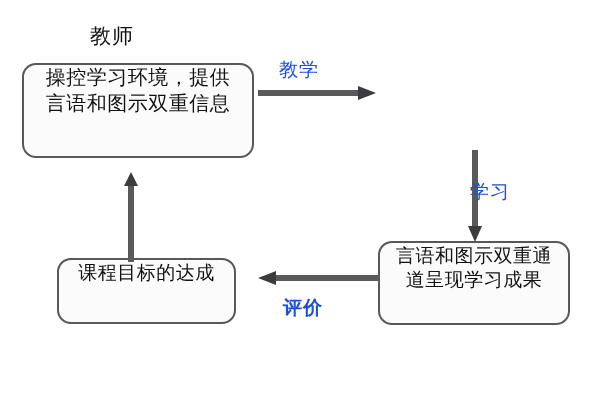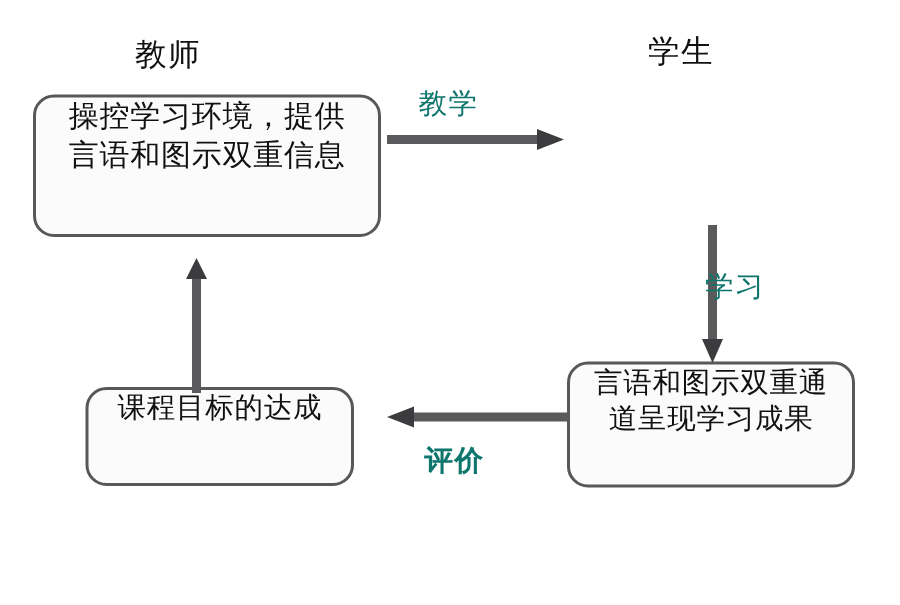--- a/index.html
+++ b/index.html
@@ -52,21 +52,21 @@
     letter-spacing: 1px;
     white-space: nowrap;
   }
   #label-teacher-role { left: 90px;  top: 22px; }
   #label-student-role { left: 432px; top: 20px; }
 
   
   .edge-label {
     position: absolute;
     font-size: 19px;
-    color: #0f766e;
+    color: #1d4ed8;
     letter-spacing: 1px;
     white-space: pre-line;
     line-height: 1.22;
     text-align: center;
   }
   #label-edge-teaching   { left: 279px; top: 58px; }
   #label-edge-experience { left: 277px; top: 113px; }
   #label-edge-learning   { left: 470px; top: 180px; }
   #label-edge-evaluation { left: 283px; top: 296px; font-weight: bold; }
 
@@ -95,21 +95,20 @@
     letter-spacing: 2px;
     margin-top: 48px;
   }
 </style>
 </head>
 <body>
 
 <div id="diagram-canvas">
 
   <div class="role-caption" id="label-teacher-role">教师</div>
-  <div class="role-caption" id="label-student-role">学生</div>
 
   <div class="node-box" id="node-teacher-box">
     <span class="node-text">操控学习环境，提供
 言语和图示双重信息</span>
   </div>
 
 
   <div class="node-box" id="node-outcome-box">
     <span class="node-text">言语和图示双重通
 道呈现学习成果</span>

